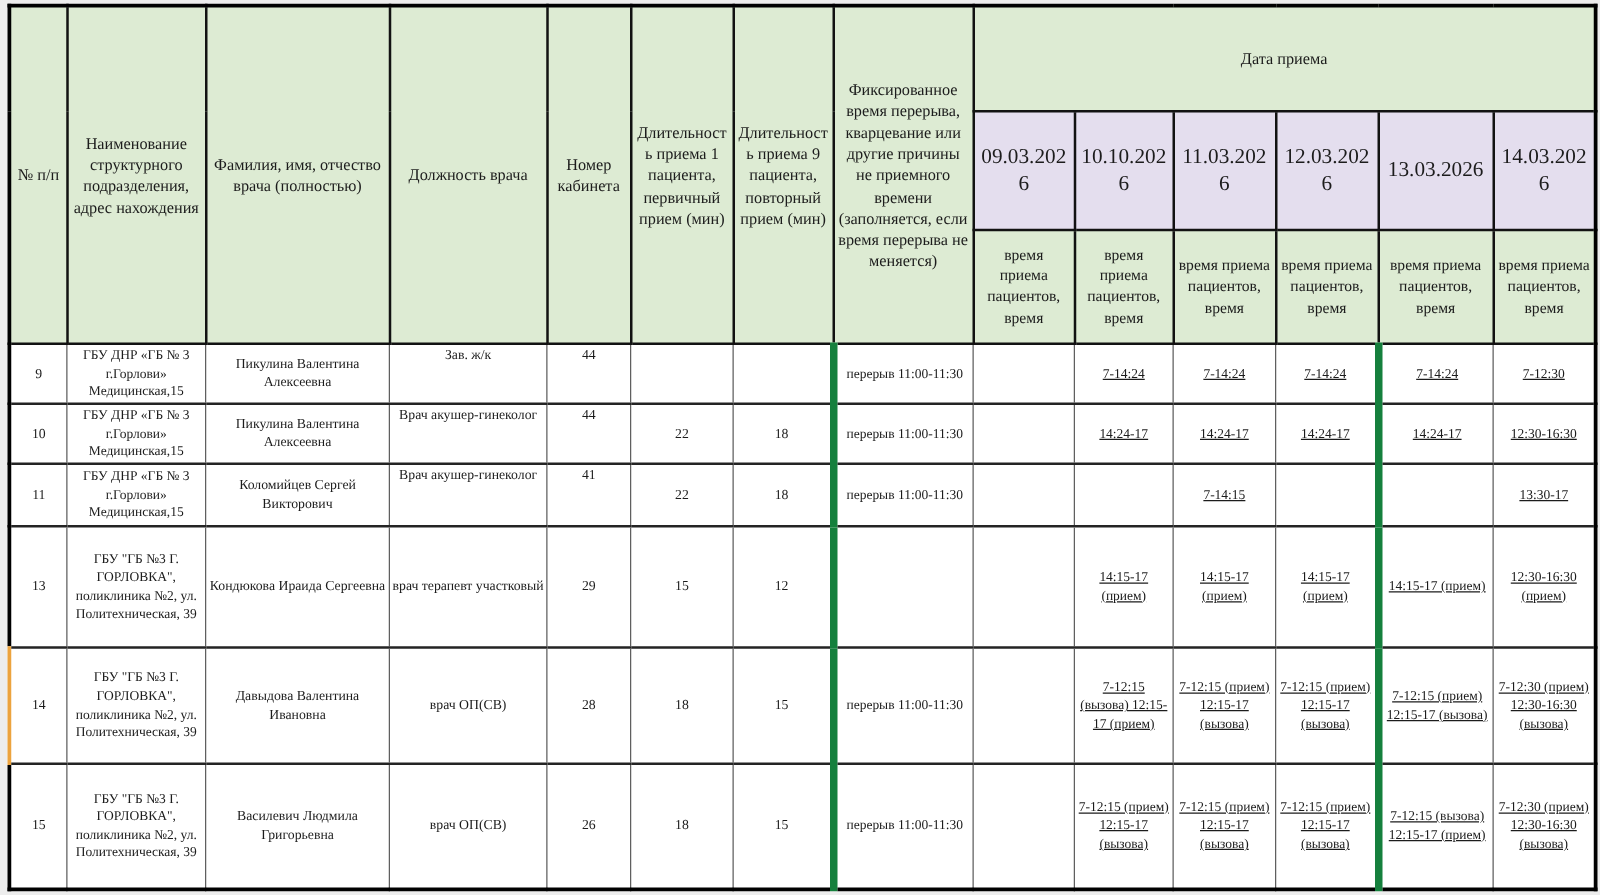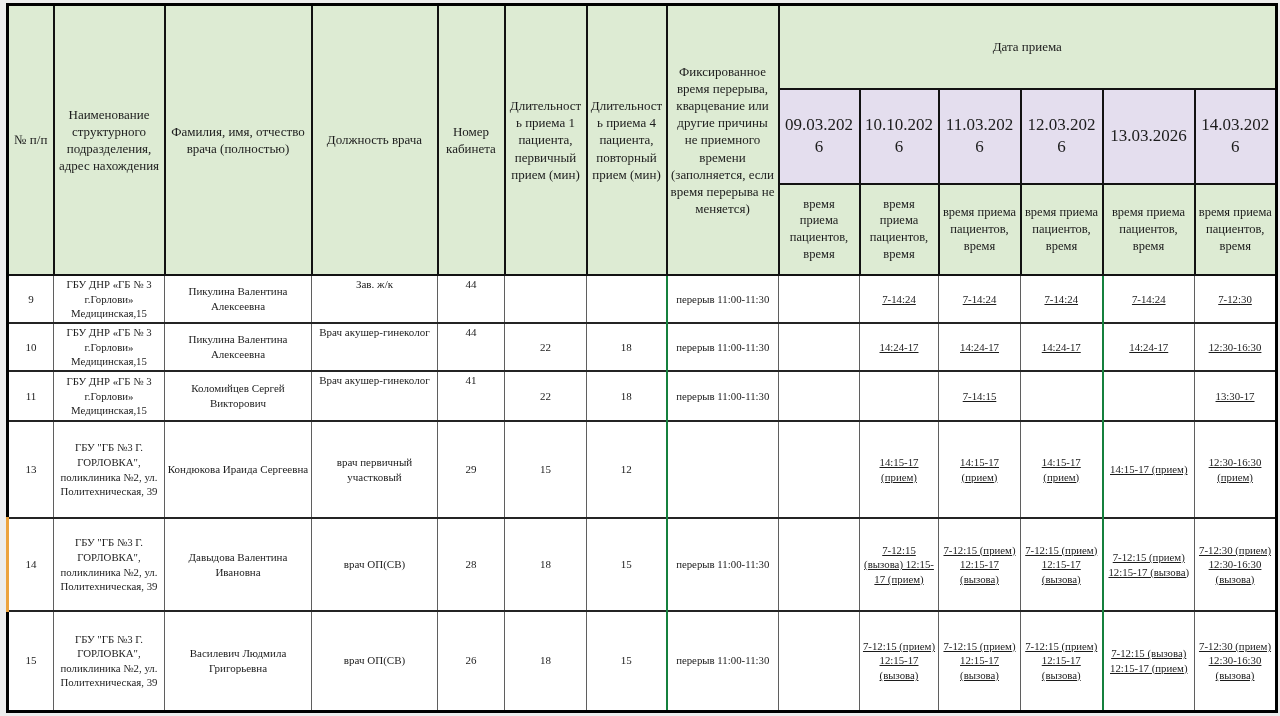--- a/index.html
+++ b/index.html
@@ -17,21 +17,21 @@
     font-size:13px;line-height:1.32;padding:11px 3px;text-align:center;vertical-align:middle;
     overflow-wrap:break-word;
   }
   th.date{background:var(--lav);font-size:17px;}
   th.time{font-size:12.5px;line-height:1.35;}
   td{
     border:1px solid #5f5f5f;border-top:2px solid #242424;background:#fff;
     font-size:11px;line-height:1.35;text-align:center;vertical-align:middle;
     padding:1px 2px;overflow-wrap:break-word;
   }
-  td.bL{border-left:2px solid #15803d;}
+  td.bL{border-left:6px solid #15803d;}
   td.vtop{vertical-align:top;}
   td.al{text-align:center;}
   td.marker{border-left:3px solid var(--marker);}
   td.c-org{font-size:10.8px;}
   td.sched{font-size:10.8px;text-decoration:underline;}
   td.brk{font-size:10.8px;}
 </style>
 </head>
 <body>
 
@@ -54,21 +54,21 @@
         <col style="width:82px">
     </colgroup>
     <thead>
       <tr style="height:84px">
         <th rowspan="3">№ п/п</th>
         <th rowspan="3">Наименование структурного подразделения, адрес нахождения</th>
         <th rowspan="3">Фамилия, имя, отчество врача (полностью)</th>
         <th rowspan="3">Должность врача</th>
         <th rowspan="3">Номер кабинета</th>
         <th rowspan="3">Длительность приема 1 пациента, первичный прием (мин)</th>
-        <th rowspan="3">Длительность приема 4 пациента, повторный прием (мин)</th>
+        <th rowspan="3">Длительность приема 9 пациента, повторный прием (мин)</th>
         <th rowspan="3">Фиксированное время перерыва, кварцевание или другие причины не приемного времени (заполняется, если время перерыва не меняется)</th>
         <th colspan="6">Дата приема</th>
       </tr>
       <tr style="height:95px">
         <th class="date">09.03.2026</th>
         <th class="date">10.10.2026</th>
         <th class="date">11.03.2026</th>
         <th class="date">12.03.2026</th>
         <th class="date">13.03.2026</th>
         <th class="date">14.03.2026</th>
@@ -128,21 +128,21 @@
           <td class="sched"></td>
           <td class="sched">7-14:15</td>
           <td class="sched"></td>
           <td class="sched bL"></td>
           <td class="sched">13:30-17</td>
         </tr>
         <tr style="height: 97px;">
           <td class="c-num">13</td>
           <td class="c-org">ГБУ "ГБ №3 Г. ГОРЛОВКА", поликлиника №2, ул. Политехническая, 39</td>
           <td class="">Кондюкова Ираида Сергеевна</td>
-          <td class="">врач первичный участковый</td>
+          <td class="">врач терапевт участковый</td>
           <td class="">29</td>
           <td class="">15</td>
           <td class="">12</td>
           <td class="bL brk"></td>
           <td class="sched"></td>
           <td class="sched">14:15-17 (прием)</td>
           <td class="sched">14:15-17 (прием)</td>
           <td class="sched">14:15-17 (прием)</td>
           <td class="sched bL">14:15-17 (прием)</td>
           <td class="sched">12:30-16:30 (прием)</td>

